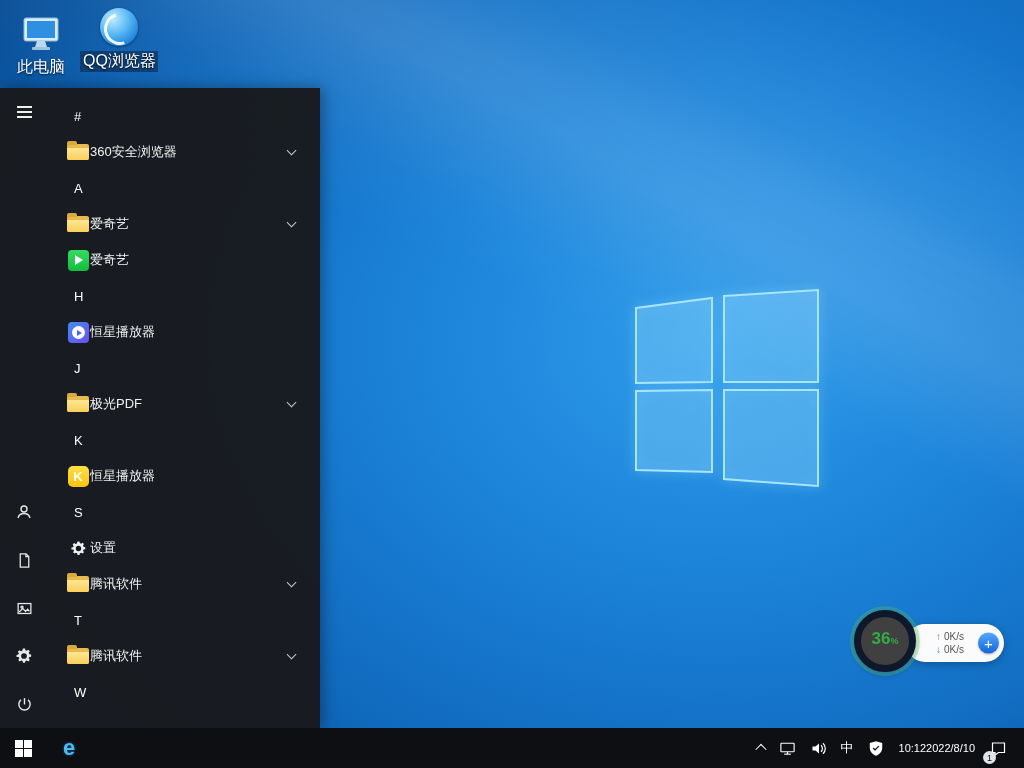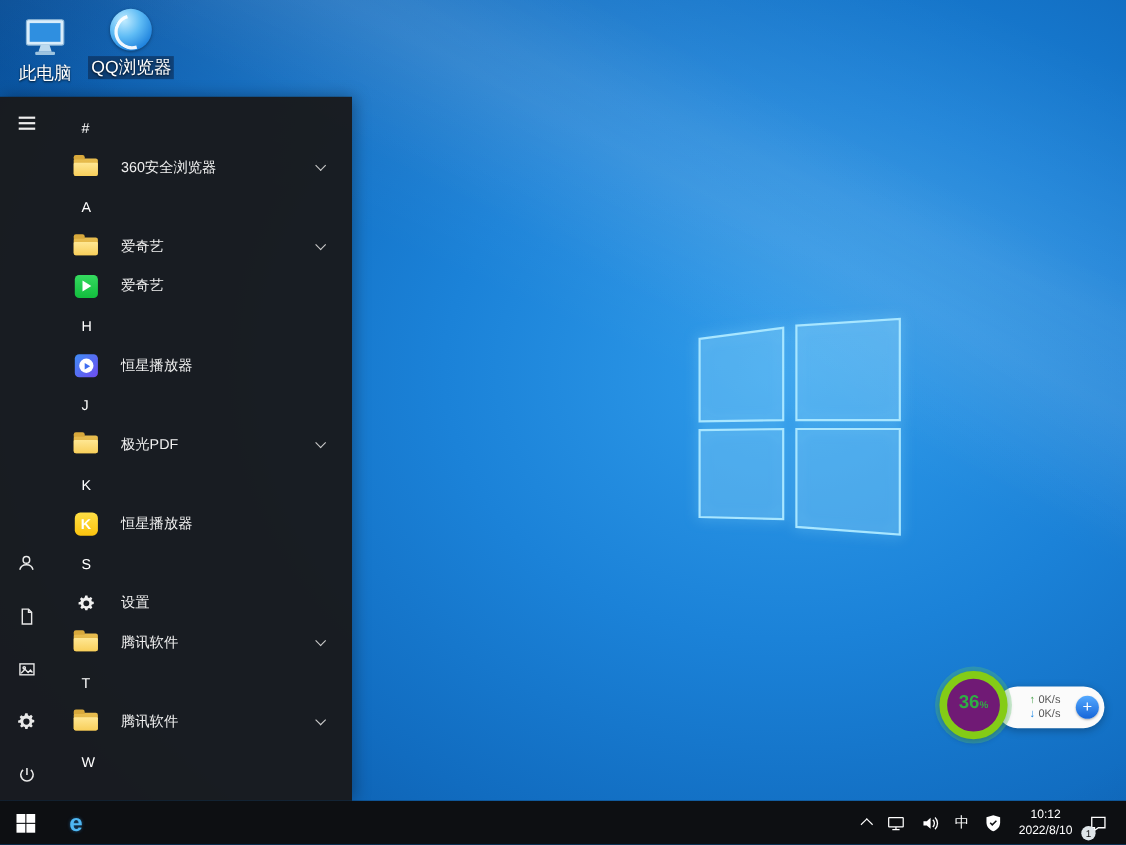--- a/index.html
+++ b/index.html
@@ -41,21 +41,21 @@
   .rail-btn{width:48px;height:48px;flex:none;display:flex;align-items:center;justify-content:center;cursor:pointer}
   .rail-spacer{flex:1}
   .hamburger{display:flex;flex-direction:column;gap:3px}
   .hamburger i{display:block;width:15px;height:2px;background:#eee}
 
   .app-list{flex:1;padding-top:10px;overflow:hidden}
   .row{height:36px;display:flex;align-items:center;padding-left:18px;position:relative;color:#f0f0f0;
     font-size:13px;cursor:pointer}
   .row.header{padding-left:26px;color:#fff}
   .appicon{width:24px;height:24px;flex:none;display:flex;align-items:center;justify-content:center;position:relative}
-  .row .label{margin-left:20px;white-space:nowrap}
+  .row .label{margin-left:0;white-space:nowrap}
   .chev{width:7px;height:7px;border-right:1.5px solid #c9c9c9;border-bottom:1.5px solid #c9c9c9;
     transform:rotate(45deg);position:absolute;right:25px;top:13px}
 
   .i-folder{width:22px;height:16px;position:relative;border-radius:2px;
     background:linear-gradient(180deg,#e8bd4f,#dcae3e)}
   .i-folder::before{content:"";position:absolute;top:-3px;left:0;width:10px;height:4px;
     border-radius:2px 2px 0 0;background:#d8a93c}
   .i-folder::after{content:"";position:absolute;left:0;right:0;bottom:0;height:12px;
     border-radius:1px 1px 2px 2px;background:linear-gradient(180deg,#ffe793,#f8cf5b)}
   .i-iqiyi{width:21px;height:21px;border-radius:4px;background:linear-gradient(180deg,#35db60,#12bd3d);
@@ -74,37 +74,37 @@
     display:flex;align-items:center;color:#fff}
   .tb-btn{width:46px;height:40px;display:flex;align-items:center;justify-content:center;cursor:pointer}
   .win-start{width:17px;height:17px;display:grid;grid-template-columns:8px 8px;grid-template-rows:8px 8px;gap:1px}
   .win-start i{background:#fff}
   .edge-e{color:#4fb7f2;font-size:22px;font-weight:bold;line-height:1;text-shadow:0 0 3px rgba(40,140,220,0.6)}
 
   .tray{margin-left:auto;display:flex;align-items:center;height:40px;padding-right:10px}
   .titem{height:40px;display:flex;align-items:center;justify-content:center;padding:0 7px;cursor:pointer;position:relative}
   .chev-up{width:8px;height:8px;border-left:1.6px solid #fff;border-top:1.6px solid #fff;transform:rotate(45deg) translate(1px,1px)}
   .ime{font-size:13px}
-  .clock{flex-direction:column;font-size:11px;line-height:14px;text-align:center;padding:0 8px}
+  .clock{font-size:11px;line-height:14px;text-align:center;padding:0 8px}
   .badge{position:absolute;left:0;bottom:4px;width:13px;height:13px;border-radius:50%;background:#dfe5e9;
     color:#111;font-size:9px;display:flex;align-items:center;justify-content:center}
 
   
   .net-widget{position:absolute;left:854px;top:608px;width:152px;height:66px;z-index:30}
   .panel{position:absolute;left:52px;top:16px;width:98px;height:38px;background:#fbfbfb;border-radius:19px;
     box-shadow:0 2px 8px rgba(0,0,0,0.28);display:flex;flex-direction:column;justify-content:center;
     padding-left:30px;gap:1px}
   .speed{display:flex;align-items:center;gap:3px;font-size:10px;color:#555;line-height:12px}
   .arrow-up{color:#43a047;font-size:10px}
   .arrow-down{color:#1e88e5;font-size:10px}
   .plus-btn{position:absolute;right:5px;top:50%;transform:translateY(-50%);width:21px;height:21px;border-radius:50%;
     background:linear-gradient(180deg,#54a9ff,#1565d8);color:#fff;display:flex;align-items:center;justify-content:center;
     font-size:15px;line-height:1;cursor:pointer;box-shadow:0 1px 2px rgba(0,0,0,0.3)}
-  .ball{position:absolute;left:0;top:2px;width:62px;height:62px;border-radius:50%;background:#701a75;
-    border:7px solid #84cc16;box-shadow:0 0 0 4px rgba(92,200,110,0.32),0 2px 6px rgba(0,0,0,0.3);
+  .ball{position:absolute;left:0;top:2px;width:62px;height:62px;border-radius:50%;background:#404040;
+    border:7px solid #0f172a;box-shadow:0 0 0 4px rgba(92,200,110,0.32),0 2px 6px rgba(0,0,0,0.3);
     display:flex;align-items:baseline;justify-content:center;cursor:pointer;z-index:2;padding-top:13px}
   .pct{color:#2fae44;font-weight:bold;font-size:17px;line-height:1}
   .pct-unit{color:#2fae44;font-size:9px;font-weight:bold}
 </style>
 </head>
 <body>
 
 <div class="wallpaper">
   <div class="beam1"></div>
   <div class="beam2"></div>

